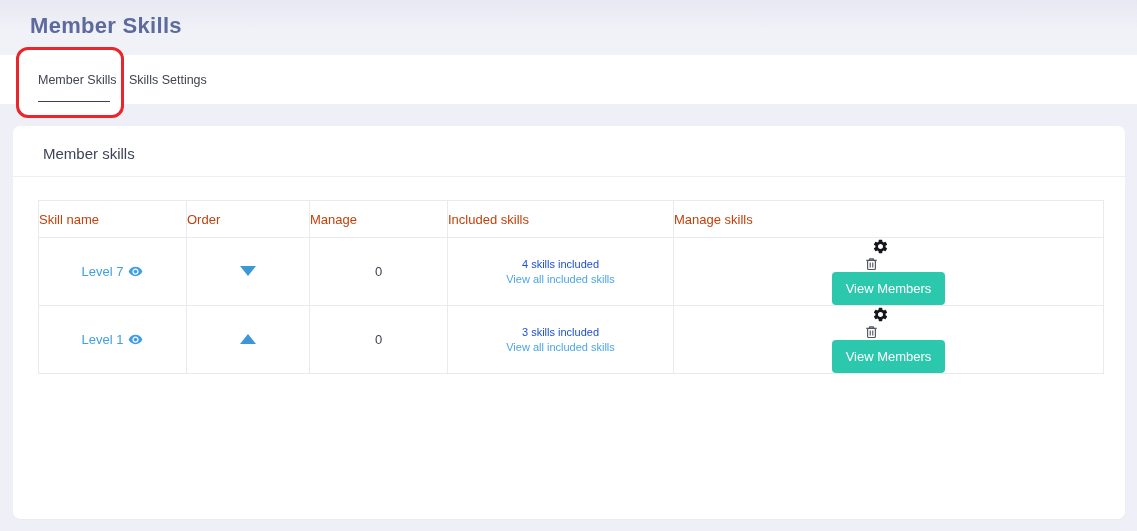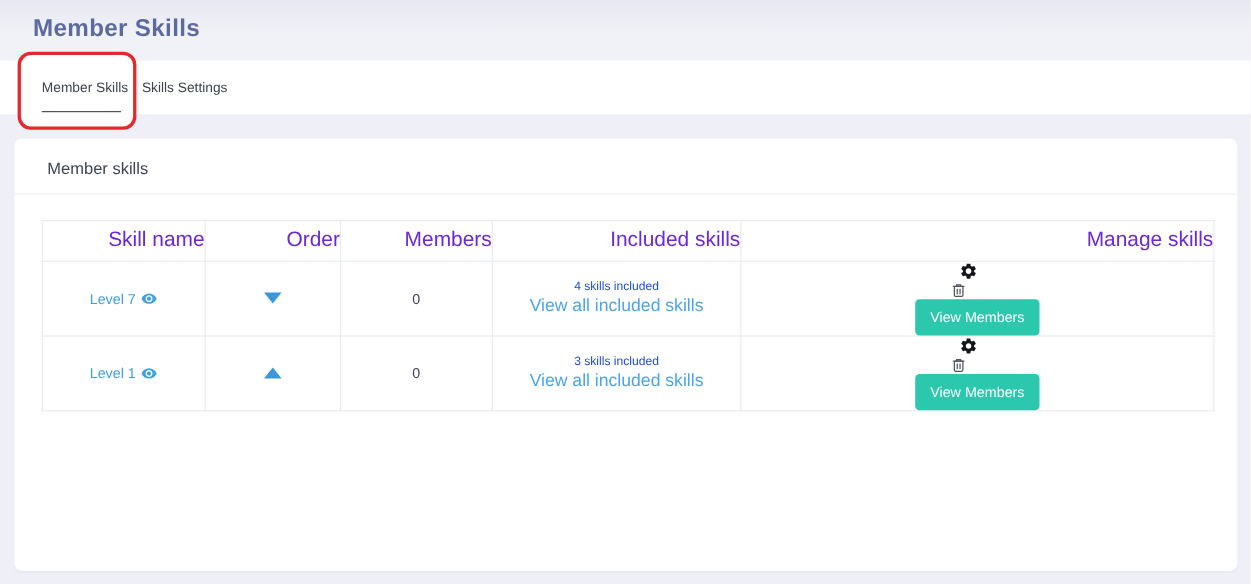--- a/index.html
+++ b/index.html
@@ -81,24 +81,24 @@
     width:1065px;
   }
   col.c-skill    { width:148px; }
   col.c-order    { width:123px; }
   col.c-members  { width:138px; }
   col.c-included { width:226px; }
   col.c-manage   { width:430px; }
   th {
     height:37px;
     font-weight:500;
-    font-size:19px;
-    color:#6d28d9;
+    font-size:13px;
+    color:#c2410c;
     border:1px solid #e7eaee;
-    text-align:right;
+    text-align:left;
   }
   td {
     height:47px;
     text-align:center;
     vertical-align:middle;
     border:1px solid #e7eaee;
     font-size:13px;
     color:#3e4450;
   }
 
@@ -117,21 +117,21 @@
     border-right:8px solid transparent;
     border-top:10px solid #3d97d6;
   }
   .tri[data-dir="up"] {
     border-left:8px solid transparent;
     border-right:8px solid transparent;
     border-bottom:10px solid #3d97d6;
   }
 
   .included-summary { font-size:11px; color:#1d4ed8; margin-bottom:3px; }
-  .included-link { font-size:16px; color:#4ba5e8; cursor:pointer; }
+  .included-link { font-size:11px; color:#4ba5e8; cursor:pointer; }
 
   .manage-cell {
     display:flex;
     align-items:center;
     justify-content:center;
     flex-direction:column;
   }
   .icon-btn {
     background:none; border:none; padding:0;
     cursor:pointer; display:inline-flex; align-items:center;
@@ -174,21 +174,21 @@
           <col class="c-skill">
             <col class="c-order">
             <col class="c-members">
             <col class="c-included">
             <col class="c-manage">
         </colgroup>
         <thead>
           <tr>
             <th>Skill name</th>
             <th>Order</th>
-            <th>Members</th>
+            <th>Manage</th>
             <th>Included skills</th>
             <th>Manage skills</th>
           </tr>
         </thead>
         <tbody>
 
           <tr>
             <td>
               <span class="skill-link">
                 <span>Level 7</span>

